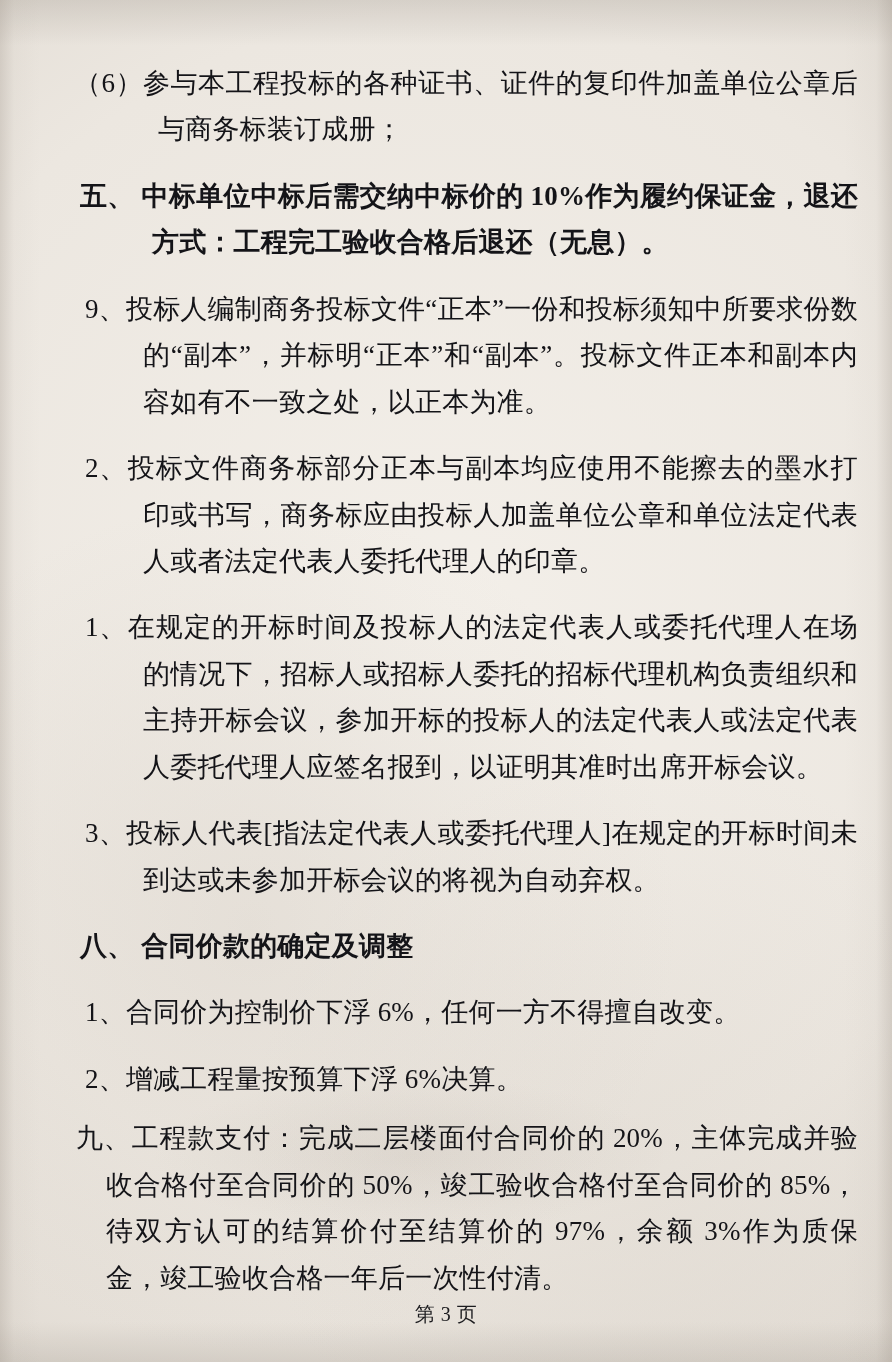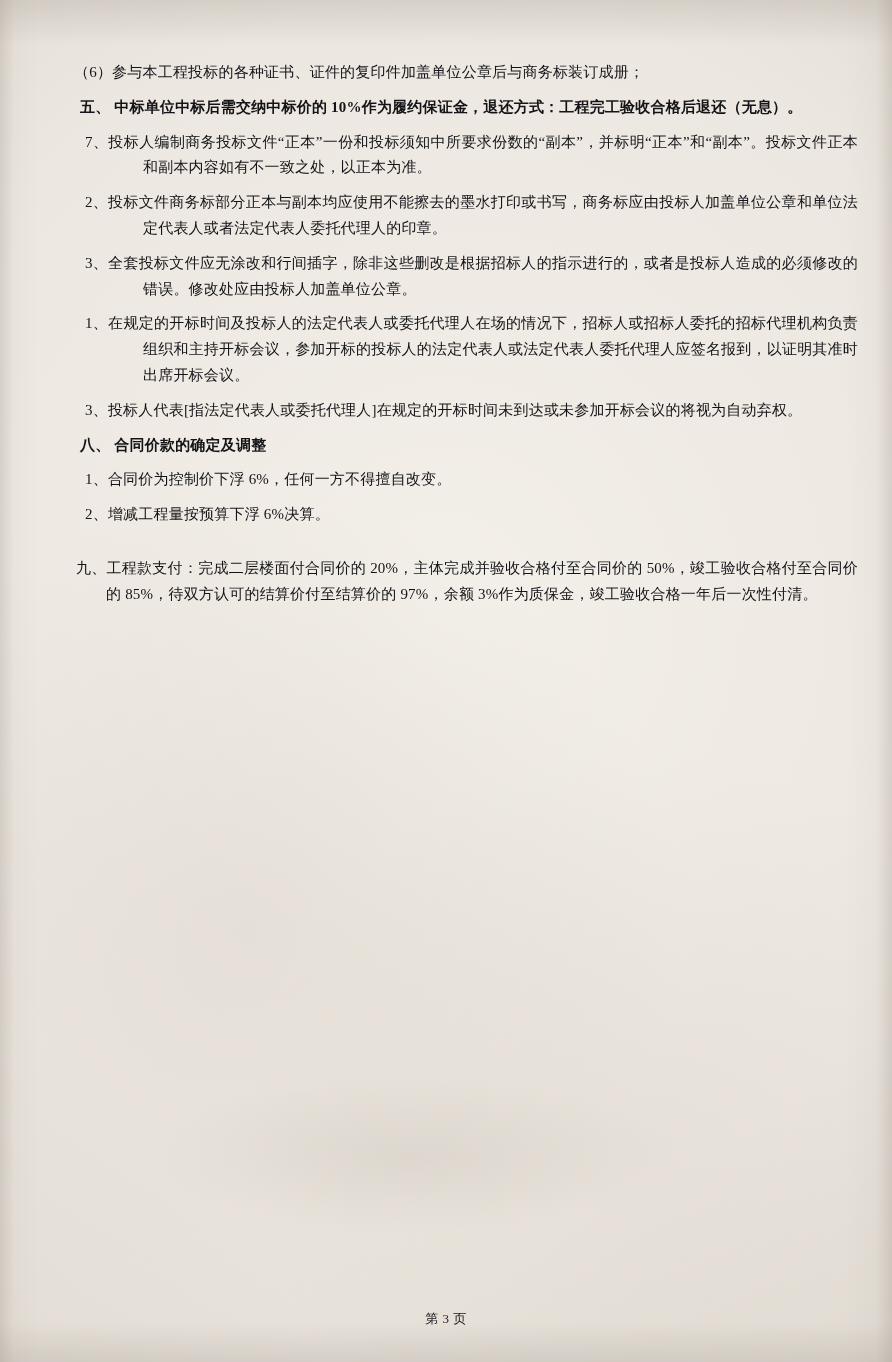--- a/index.html
+++ b/index.html
@@ -44,41 +44,41 @@
     z-index: 2;
   }
   .content {
     position: relative;
     z-index: 4;
     padding: 60px 34px 0 40px;
     color: #17171a;
   }
   .blk {
     margin: 0 0 1px 0;
-    font-size: 15px;
+    font-size: 27px;
     line-height: 1.72;
     letter-spacing: 0.2px;
     text-align: justify;
     color: #141418;
   }
   
   .lvl-a { padding-left: 118px; text-indent: -84px; }      
   .lvl-h { padding-left: 112px; text-indent: -72px; font-weight: bold; }
   .lvl-c { padding-left: 103px; text-indent: -58px; }      
   .lvl-d { padding-left: 66px; text-indent: -30px; }
   .lvl-f { padding-left: 66px; text-indent: 30px; }
-  .gap-top { margin-top: 9px; }
-  .gap-top-lg { margin-top: 28px; }
+  .gap-top { margin-top: 20px; }
+  .gap-top-lg { margin-top: 13px; }
   .footer {
     position: absolute;
     left: 0;
     right: 0;
     bottom: 34px;
     text-align: center;
-    font-size: 13px;
+    font-size: 20px;
     color: #1b1b1e;
     z-index: 4;
     letter-spacing: 0.5px;
   }
   
   .smudge {
     position: absolute;
     left: 150px;
     top: 1075px;
     width: 520px;
@@ -91,23 +91,22 @@
 </style>
 </head>
 <body>
 
 <div class="page">
   <div class="smudge"></div>
 
   <div class="content">
     <p class="blk lvl-a">（6）参与本工程投标的各种证书、证件的复印件加盖单位公章后与商务标装订成册；</p>
     <p class="blk lvl-h gap-top">五、 中标单位中标后需交纳中标价的 10%作为履约保证金，退还方式：工程完工验收合格后退还（无息）。</p>
-    <p class="blk lvl-c gap-top">7、投标人编制商务投标文件“正本”一份和投标须知中所要求份数的“副本”，并标明“正本”和“副本”。投标文件正本和副本内容如有不一致之处，以正本为准。</p>
+    <p class="blk lvl-c gap-top">9、投标人编制商务投标文件“正本”一份和投标须知中所要求份数的“副本”，并标明“正本”和“副本”。投标文件正本和副本内容如有不一致之处，以正本为准。</p>
     <p class="blk lvl-c gap-top">2、投标文件商务标部分正本与副本均应使用不能擦去的墨水打印或书写，商务标应由投标人加盖单位公章和单位法定代表人或者法定代表人委托代理人的印章。</p>
-    <p class="blk lvl-c gap-top">3、全套投标文件应无涂改和行间插字，除非这些删改是根据招标人的指示进行的，或者是投标人造成的必须修改的错误。修改处应由投标人加盖单位公章。</p>
     <p class="blk lvl-c gap-top">1、在规定的开标时间及投标人的法定代表人或委托代理人在场的情况下，招标人或招标人委托的招标代理机构负责组织和主持开标会议，参加开标的投标人的法定代表人或法定代表人委托代理人应签名报到，以证明其准时出席开标会议。</p>
     <p class="blk lvl-c gap-top">3、投标人代表[指法定代表人或委托代理人]在规定的开标时间未到达或未参加开标会议的将视为自动弃权。</p>
     <p class="blk lvl-h gap-top">八、 合同价款的确定及调整</p>
     <p class="blk lvl-c gap-top">1、合同价为控制价下浮 6%，任何一方不得擅自改变。</p>
     <p class="blk lvl-c gap-top">2、增减工程量按预算下浮 6%决算。</p>
     <p class="blk lvl-d gap-top-lg">九、工程款支付：完成二层楼面付合同价的 20%，主体完成并验收合格付至合同价的 50%，竣工验收合格付至合同价的 85%，待双方认可的结算价付至结算价的 97%，余额 3%作为质保金，竣工验收合格一年后一次性付清。</p>
   </div>
 
   <div class="footer">第 3 页</div>
 </div>

